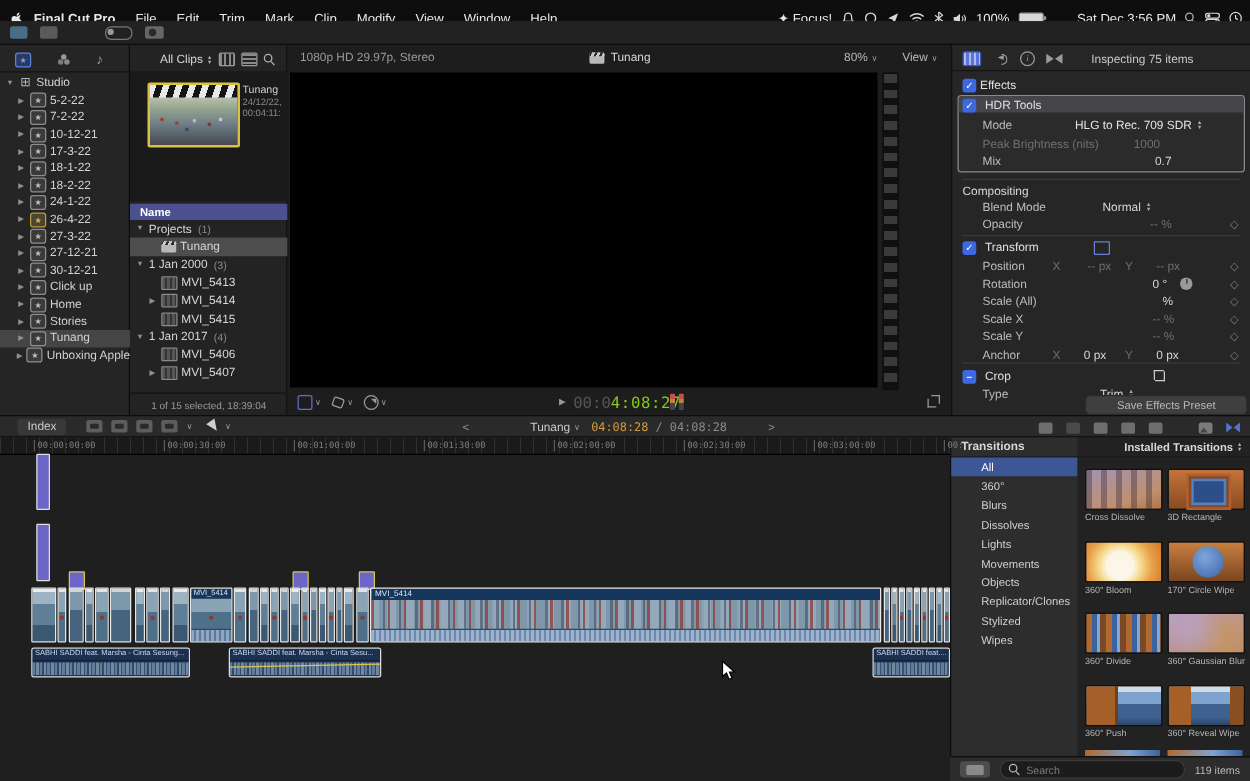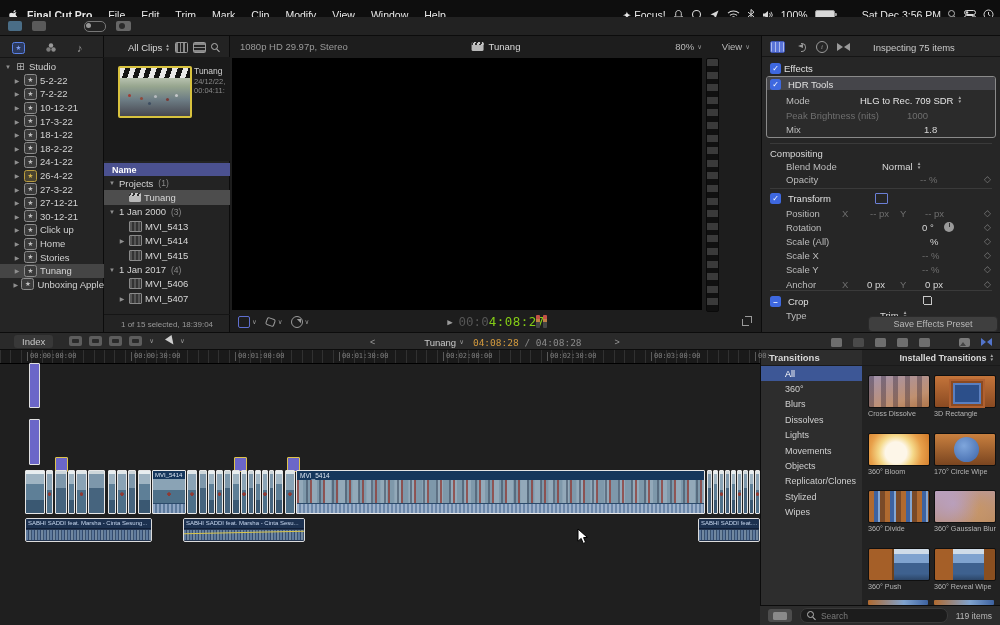--- a/index.html
+++ b/index.html
@@ -541,21 +541,21 @@
     <div class="irow" style="top: 93px; left: 762px;">
       <span class="lbl">Mode</span>
       <span class="ival" style="left:98px;color:#e4e4e4;display:flex;gap:4px;align-items:center;">HLG to Rec. 709 SDR <span class="updn"></span></span>
     </div>
     <div class="irow" style="top: 108px; left: 762px;">
       <span class="lbl dimtxt">Peak Brightness (nits)</span>
       <span class="ival dimtxt" style="left:145px;">1000</span>
     </div>
     <div class="irow" style="top: 122px; left: 762px;">
       <span class="lbl">Mix</span>
-      <span class="ival" style="left:162px;">1.8</span>
+      <span class="ival" style="left:162px;">0.7</span>
     </div>
     <div class="sect" style="top:143px"></div>
     <div class="irow" style="top: 146px; left: 762px;">
       <span class="lbl hd" style="color:#d9d9d9;">Compositing</span>
     </div>
     <div class="irow" style="top: 159px; left: 762px;">
       <span class="lbl">Blend Mode</span>
       <span class="ival" style="left:120px;display:flex;gap:4px;align-items:center;">Normal <span class="updn"></span></span>
     </div>
     <div class="irow" style="top: 172px; left: 762px;">

